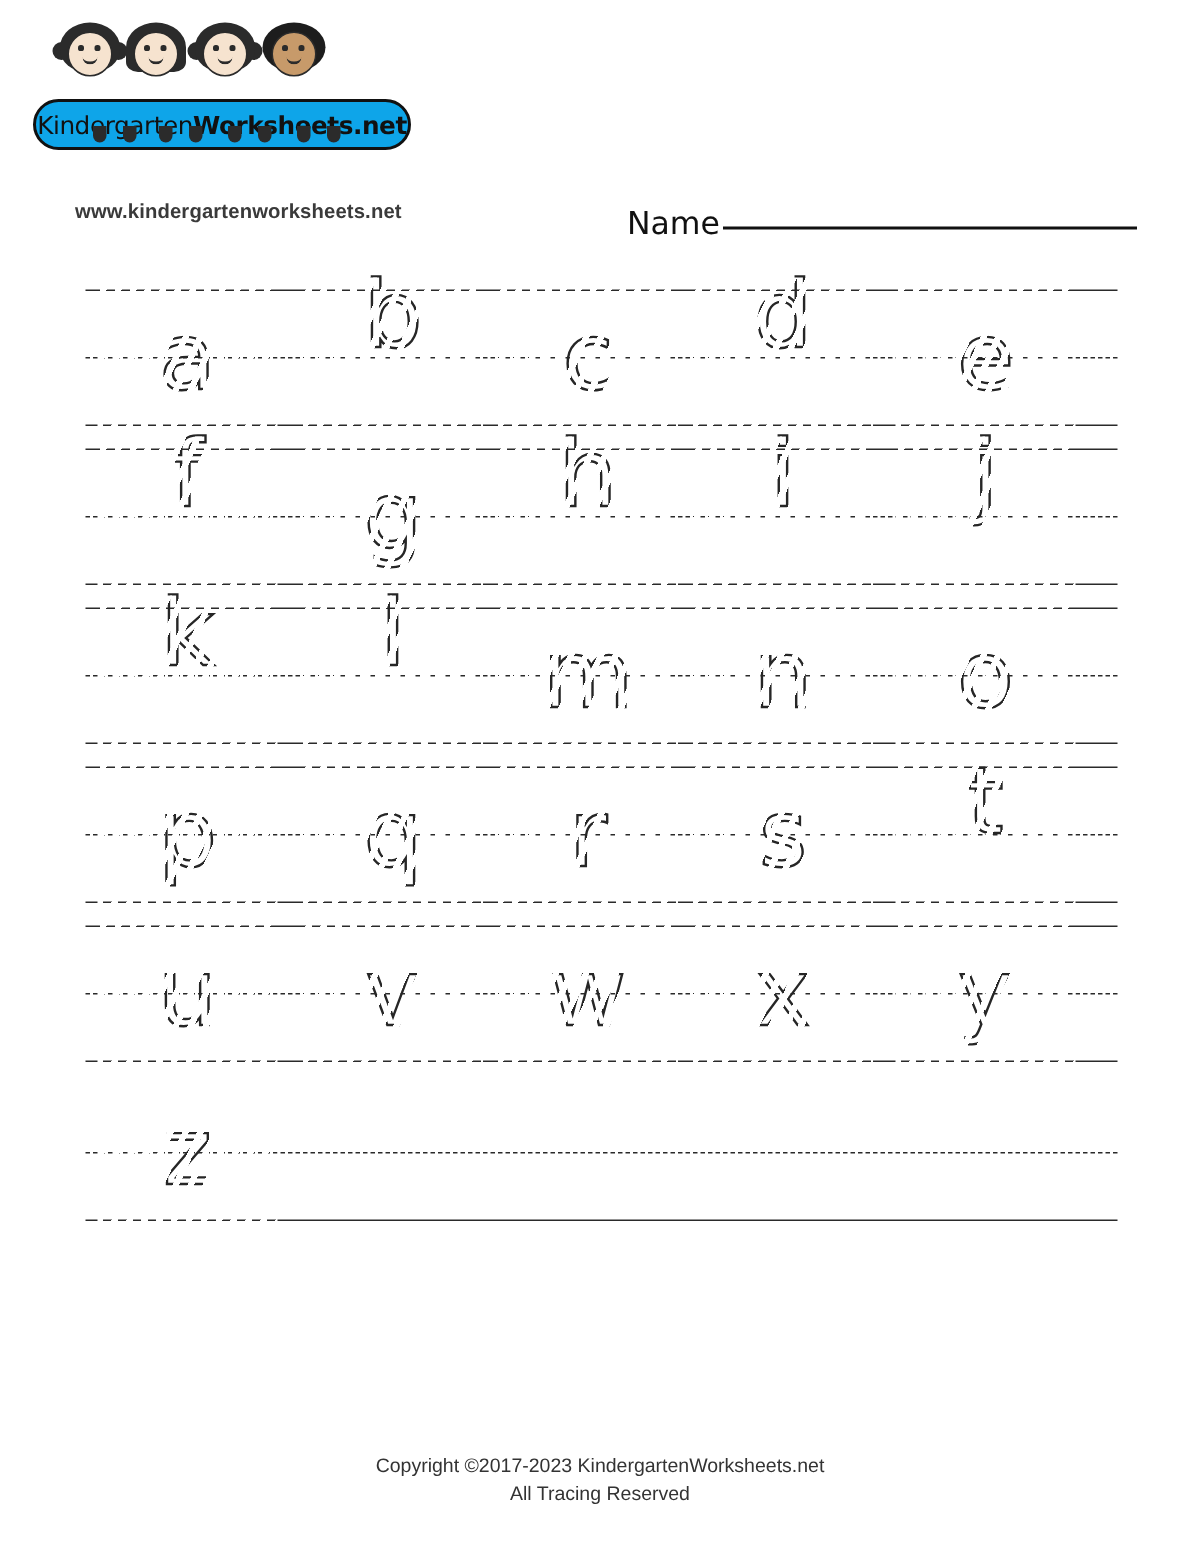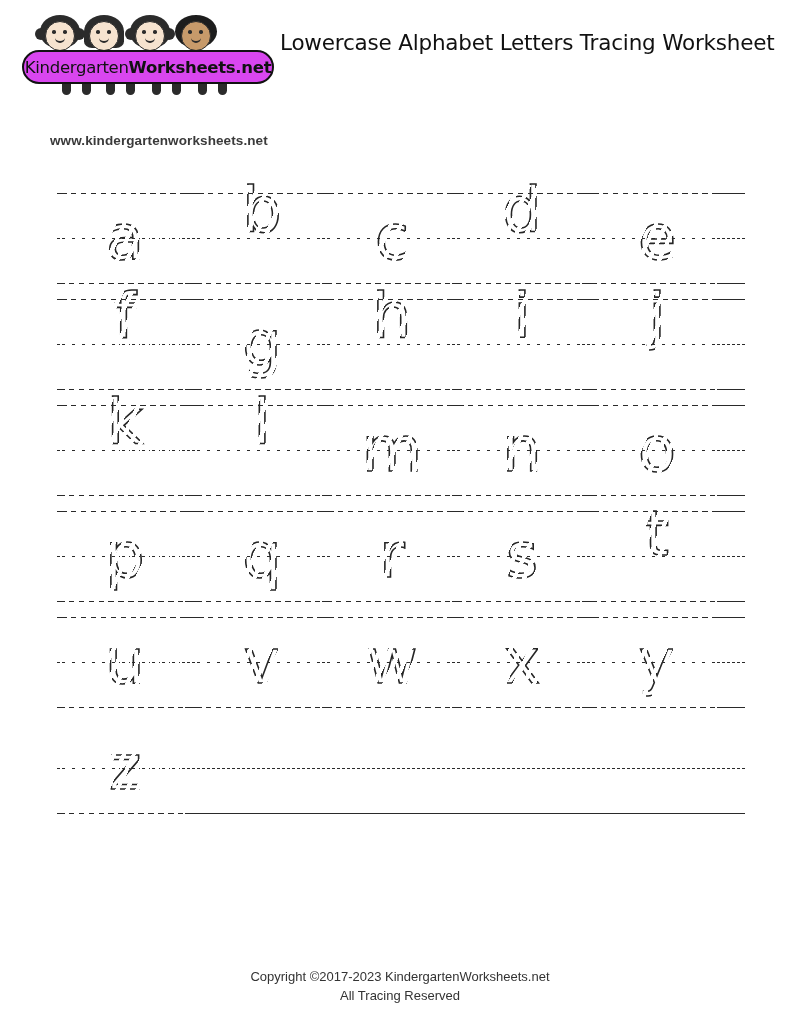--- a/index.html
+++ b/index.html
@@ -88,25 +88,25 @@
     width: 12px; height: 12px;
     border-radius: 50%;
     background: #2b2b2b;
     top: 14px;
   }
   .pigtail.l { left: -3px; }
   .pigtail.r { left: 35px; }
 
   .logo-pill {
     position: absolute;
-    left: 0; top: 36px;
+    left: 0; top: 52px;
     width: 252px; height: 34px;
     border: 2.5px solid #111;
     border-radius: 17px;
-    background: #d946ef;
+    background: #0ea5e9;
     display: flex;
     align-items: center;
     justify-content: center;
   }
   .logo-pill span {
     font-family: "DejaVu Sans", sans-serif;
     font-size: 16.5px;
     letter-spacing: -0.3px;
     white-space: nowrap;
   }
@@ -303,22 +303,25 @@
             <i style="left:64px"></i>
           <i style="left:90px"></i>
             <i style="left:110px"></i>
           <i style="left:136px"></i>
             <i style="left:156px"></i>
         </div>
       </div>
       <div class="logo-url">www.kindergartenworksheets.net</div>
     </div>
 
-    <div class="title">Lowercase Alphabet Letters Tracing Worksheet</div>
-
+
+    <div class="name-row">
+      <span class="name-label">Name</span>
+      <span class="name-line"></span>
+    </div>
   </div>
 
   <div class="rows">
 
     <div class="row">
       <div class="ruleline top"></div>
       <div class="dashline"></div>
       <div class="ruleline bottom"></div>
       <div class="letters">
         <div class="letter" style="left:8px">

